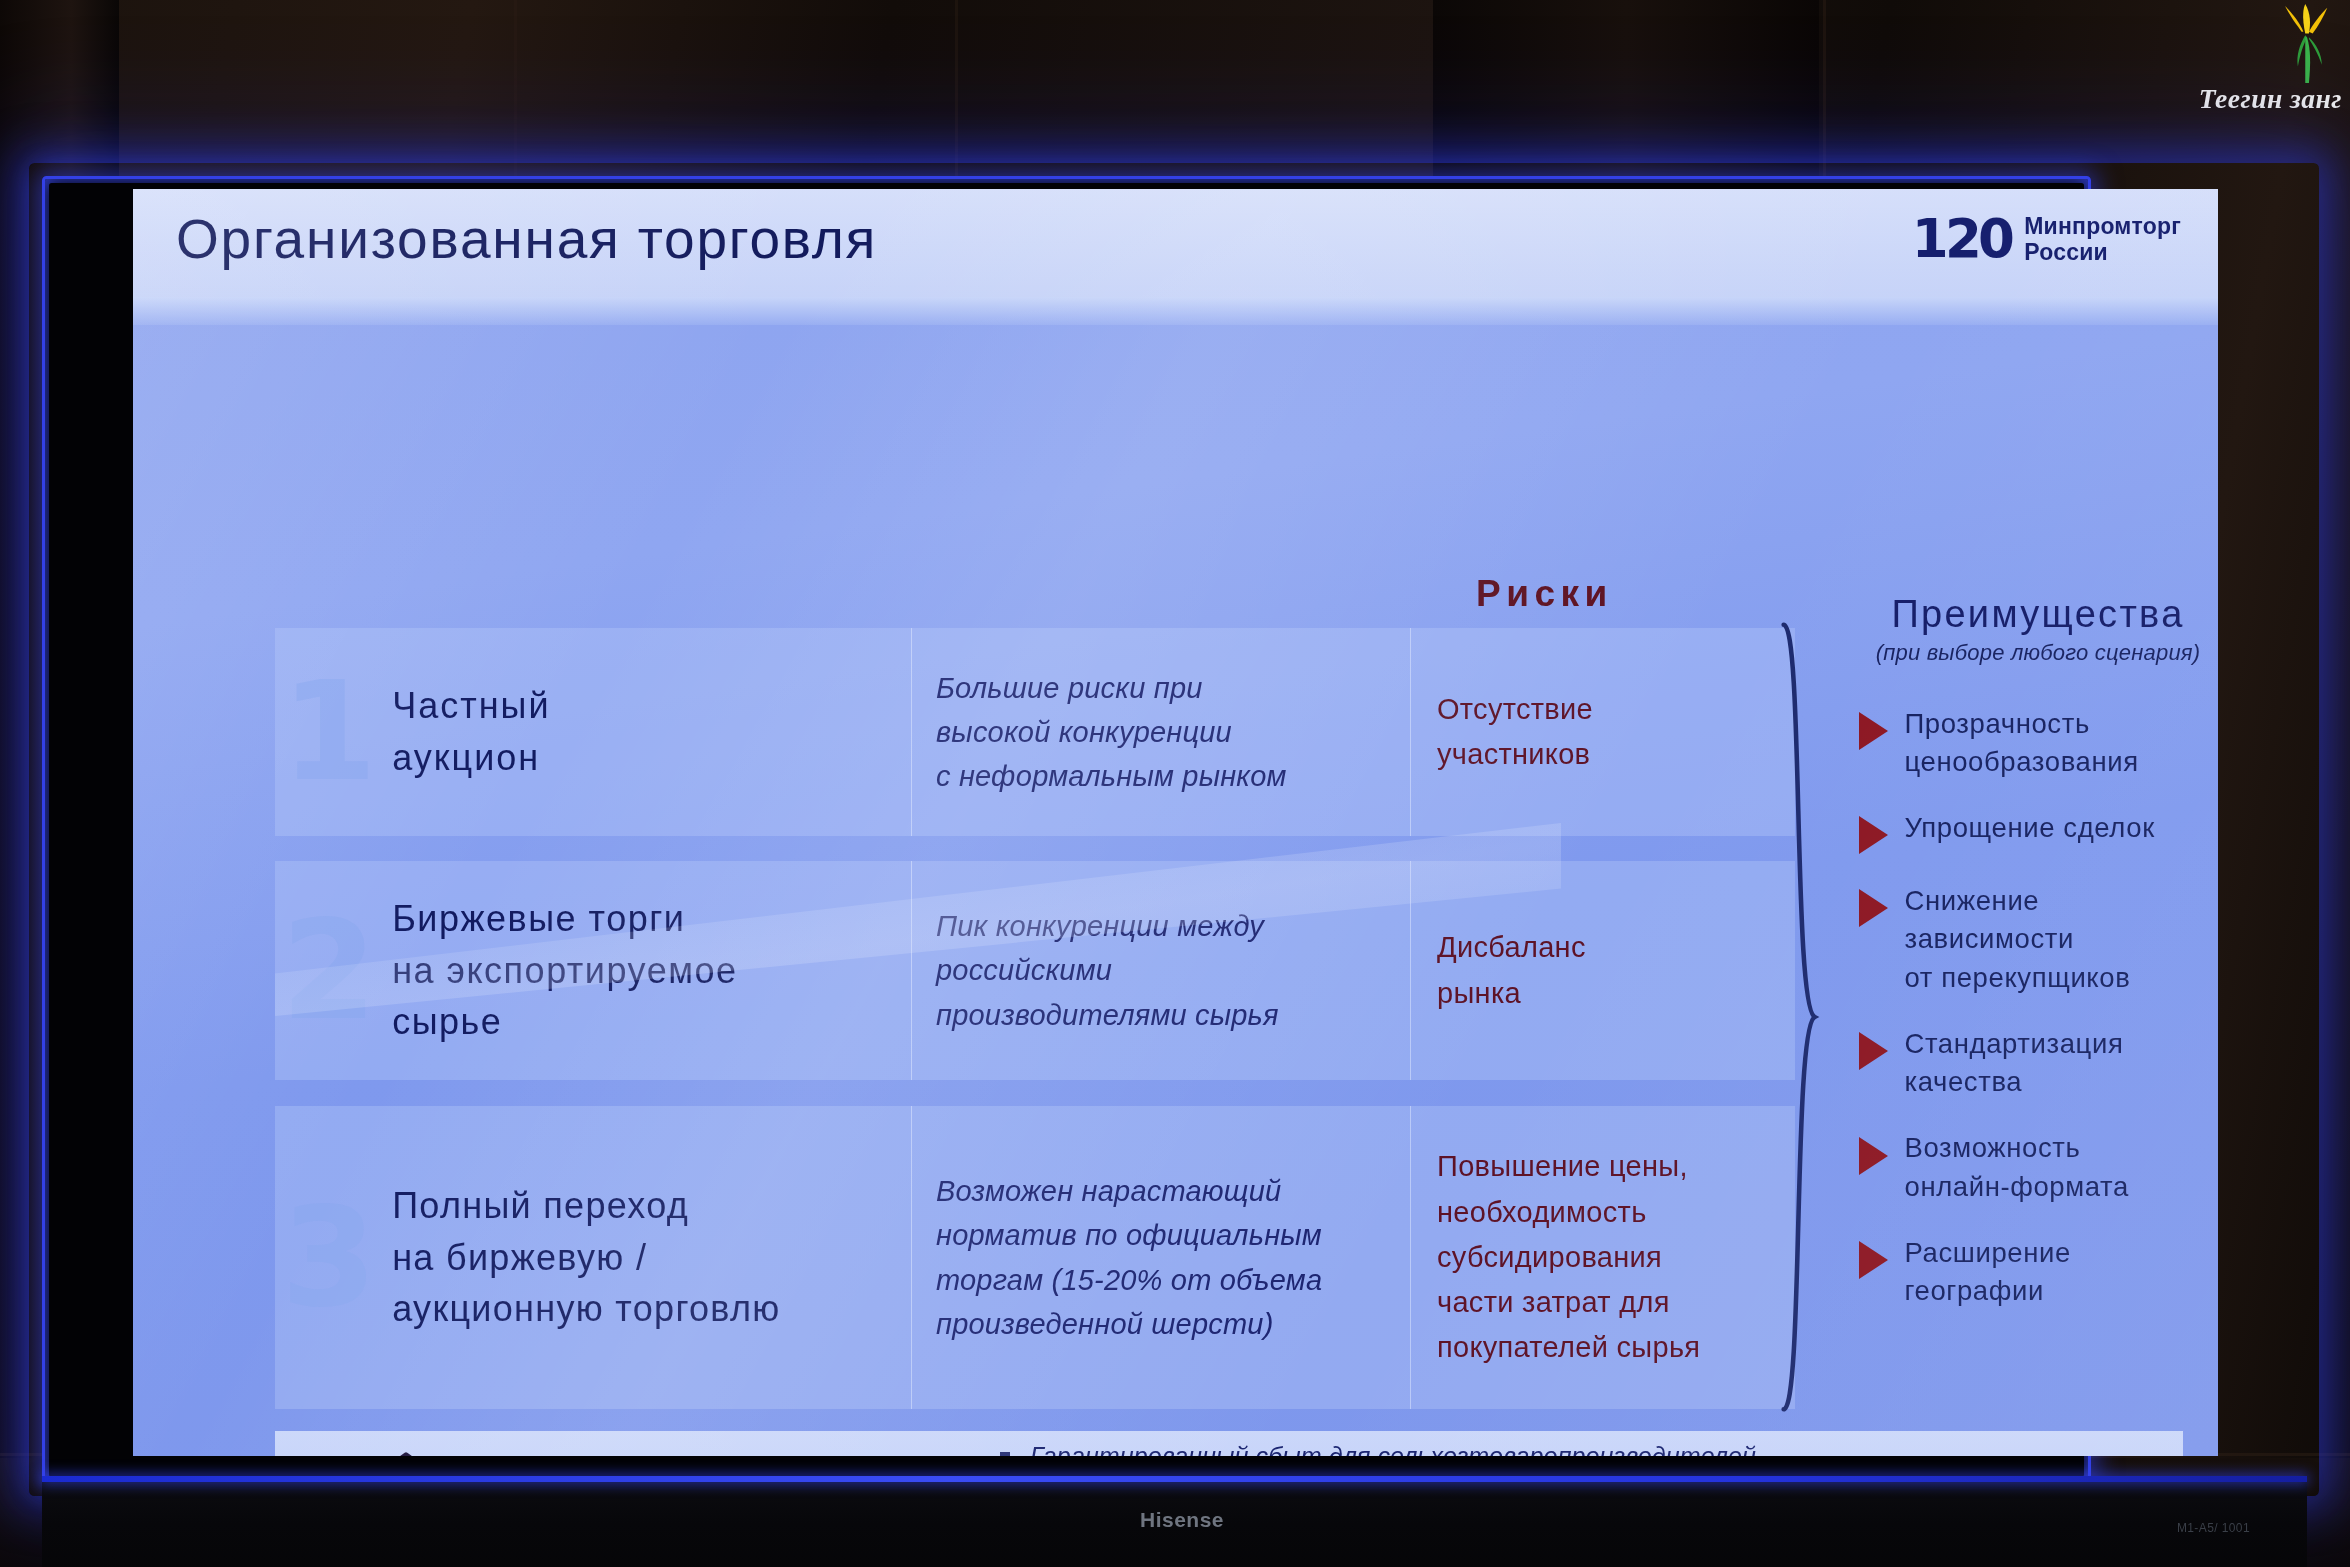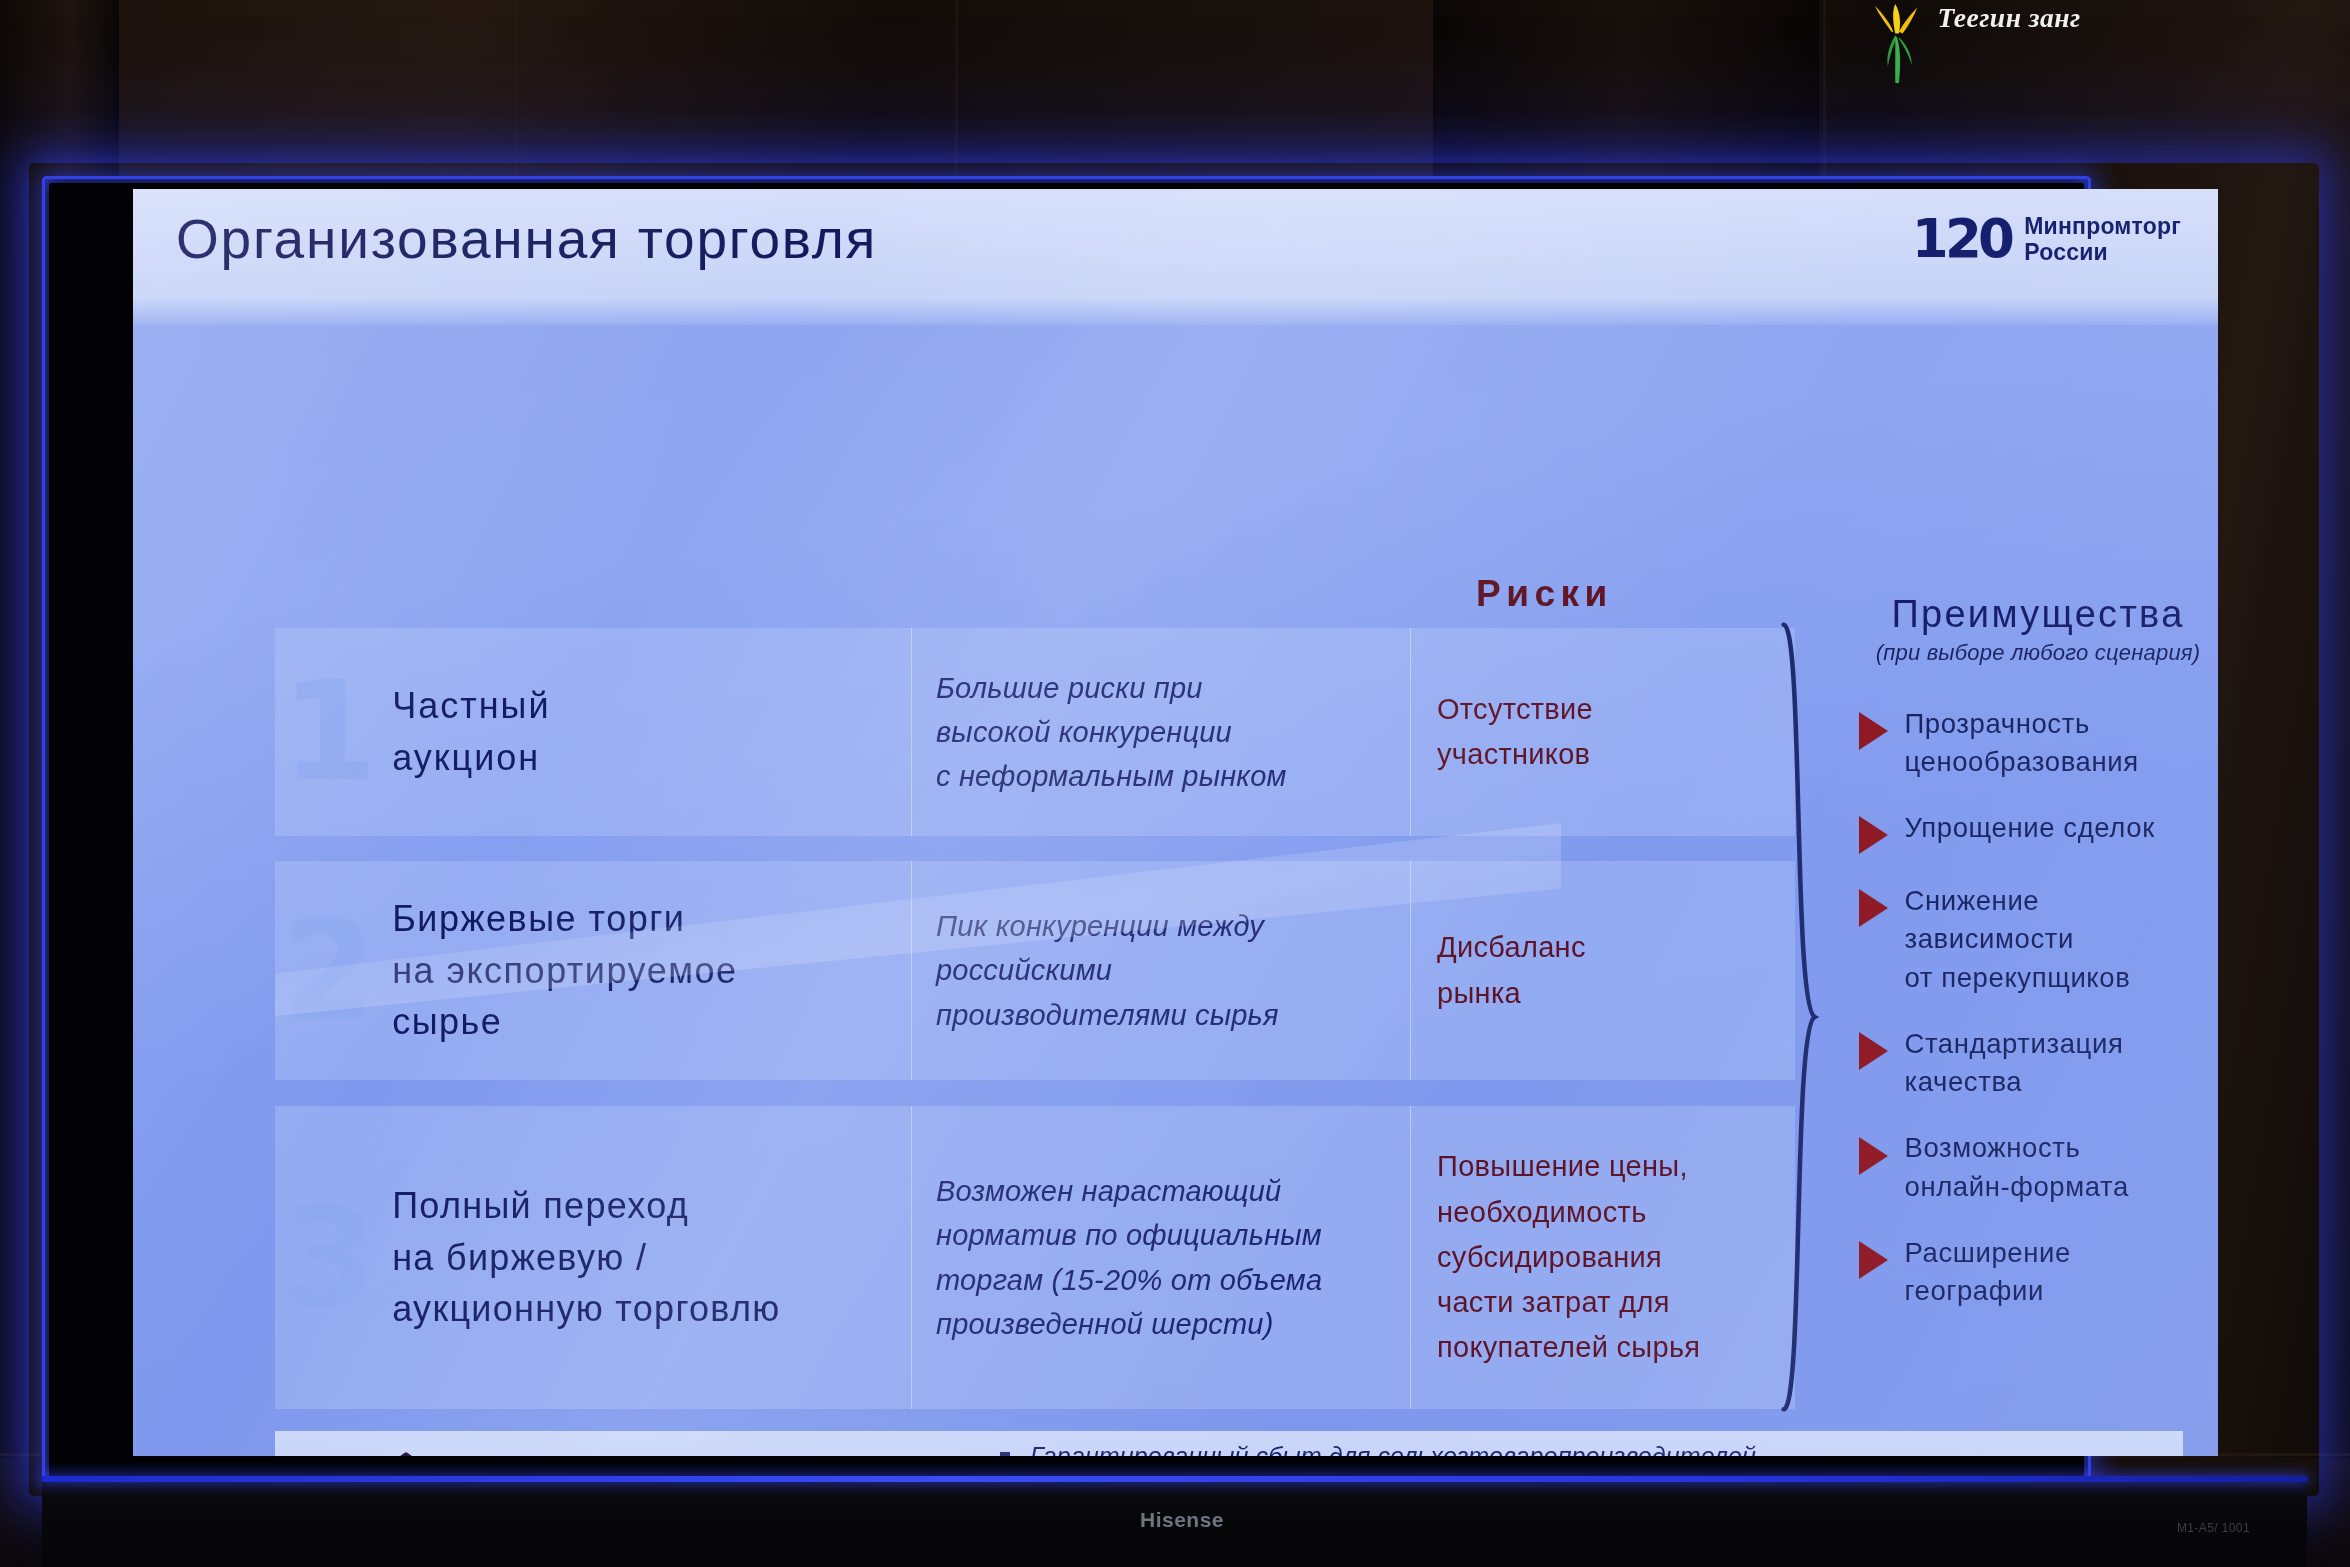--- a/index.html
+++ b/index.html
@@ -29,21 +29,21 @@
     background:linear-gradient(180deg,#160f0b,#0a0706);
   }
   .room-seam1 { position:absolute; left:514px; top:0; width:2.8px; height:1568px; background:#291c14; opacity:.55;}
   .room-seam2 { position:absolute; left:955px; top:0; width:2.8px; height:1568px; background:#2b1d15; opacity:.45;}
   .room-seam3 { position:absolute; left:1823px; top:0; width:2.8px; height:1568px; background:#2a1c14; opacity:.5;}
   .room-seam4 { position:absolute; left:0; top:1453px; width:2351px; height:2.8px; background:#2d1f16; opacity:.5;}
 
   
   .watermark {
     position:absolute; left:1864px; top:3.7px; width:478px; height:87px;
-    display:flex; align-items:flex-start;
+    display:flex; align-items:flex-end;flex-direction:column;
   }
   .wm-tulip { position:relative; width:68px; height:81px; flex:0 0 auto; }
   .wm-text { margin-left:5.5px; }
   .wm-line1 {
     color:#f2f2ef; font-size:27.5px; font-style:italic; font-weight:700;
     letter-spacing:0.5px; line-height:1; font-family:"Liberation Serif", serif;
   }
   .wm-line2 {
     color:#ffffff; font-size:44px; font-style:italic; font-weight:700;
     letter-spacing:0.9px; line-height:1.04; font-family:"Liberation Serif", serif;

